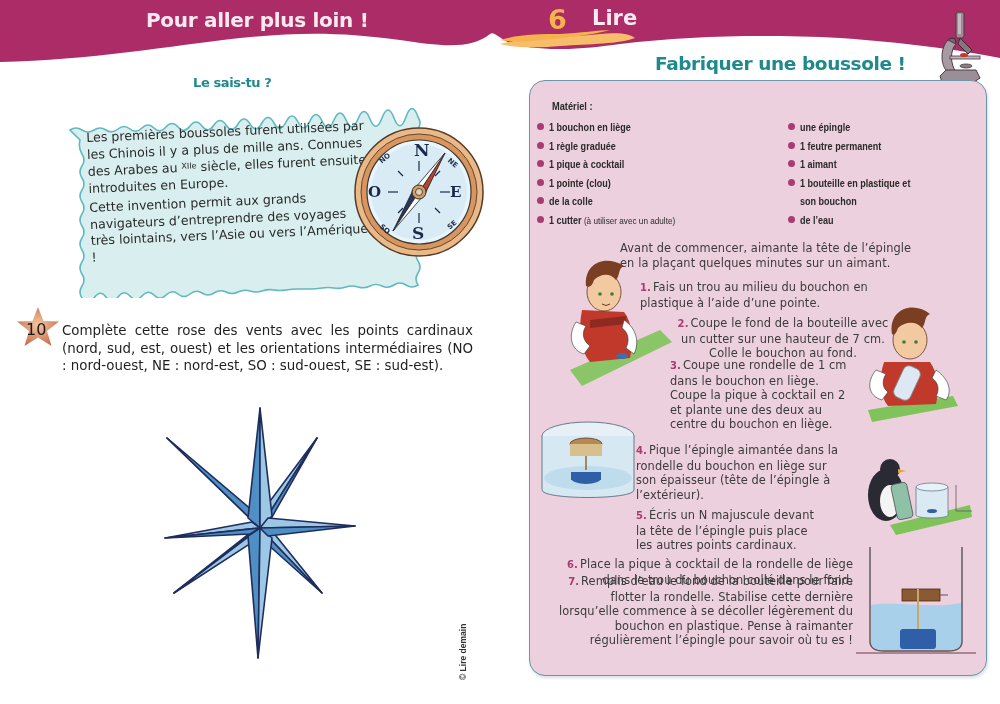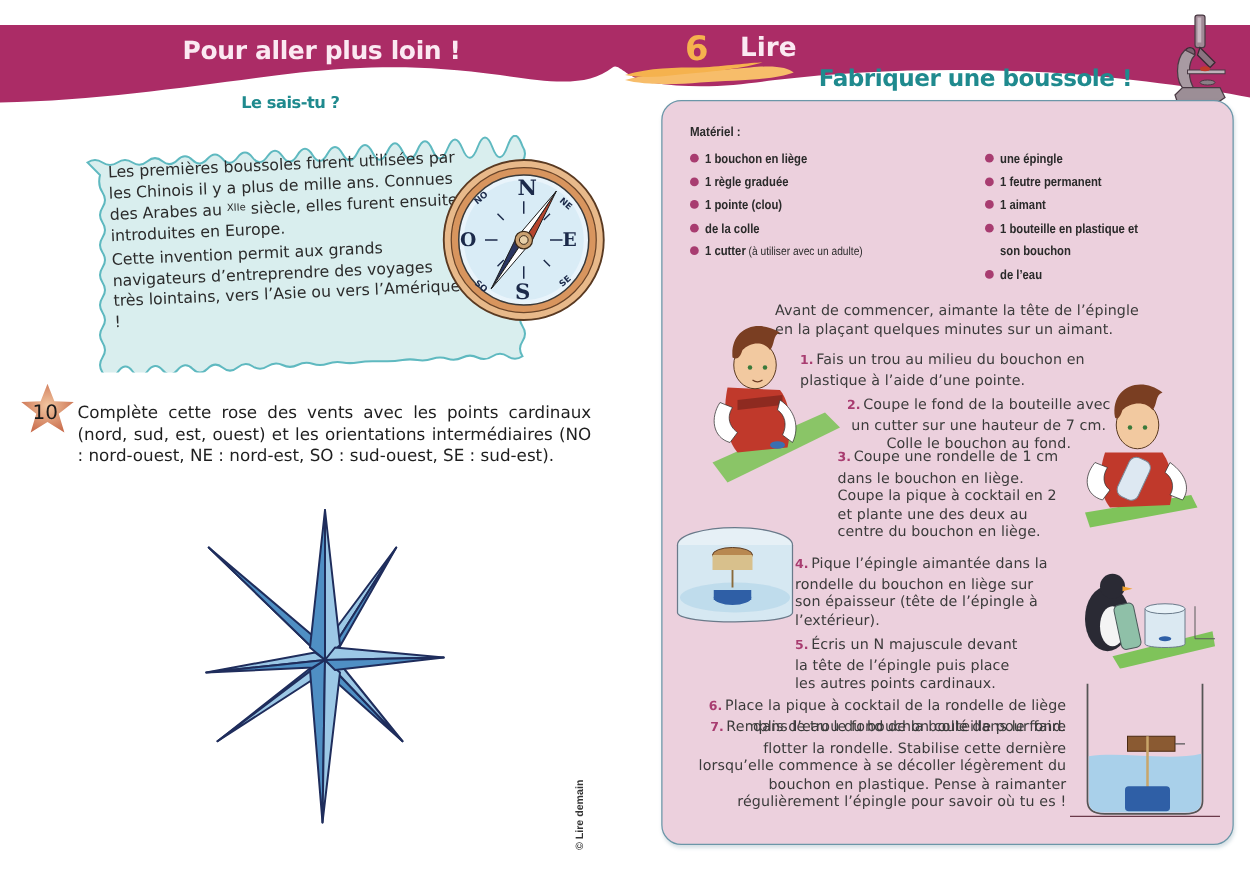--- a/index.html
+++ b/index.html
@@ -1,20 +1,20 @@
 <!DOCTYPE html>
 <html><head>
 <meta charset="utf-8">
 <style>
   * { box-sizing: border-box; margin: 0; padding: 0; }
   html, body { width: 1000px; height: 704px; overflow: hidden; background: #ffffff; }
   body { position: relative; font-family: "DejaVu Sans", sans-serif; color: #2a2a2a; }
 
   
-  .header-band { position: absolute; left: 0; top: 0; width: 976px; height: 70px; margin-top: 20px; }
+  .header-band { position: absolute; left: 0; top: 0; width: 976px; height: 70px; }
   .header-band svg { position: absolute; left: 0; top: 0; }
 
   .left-header-title {
     position: absolute; left: 146px; top: 8px;
     font-family: "DejaVu Sans", sans-serif; font-weight: bold; font-size: 20px;
     color: #fbe9f2; letter-spacing: -0.3px;
   }
   .chapter-number {
     position: absolute; left: 548px; top: 4px;
     font-family: "DejaVu Sans", sans-serif; font-weight: bold; font-size: 27px;
@@ -72,21 +72,21 @@
     position: absolute; left: 529px; top: 80px; width: 458px; height: 596px;
     background: #ecd0dd; border: 1.5px solid #6b96a8; border-radius: 16px;
     box-shadow: 1px 2px 3px rgba(90,130,150,0.25);
   }
 
   .materials-heading {
     position: absolute; left: 552px; top: 100px; font-family: "Liberation Sans", sans-serif;
     font-weight: bold; font-size: 10.5px; color: #2a2a2a; transform: scaleX(0.88); transform-origin: left;
   }
   .materials-list { position: absolute; list-style: none; }
-  .materials-list.col-left { left: 552px; top: 118px; }
+  .materials-list.col-left { left: 537px; top: 118px; }
   .materials-list.col-right { left: 788px; top: 118px; }
   .materials-list li {
     position: relative; height: 18.5px; padding-left: 12px; font-family: "Liberation Sans", sans-serif;
     font-weight: bold; font-size: 10.5px; line-height: 18px; color: #2a2a2a; white-space: nowrap;
   }
   .materials-list li .txt { display: inline-block; transform: scaleX(0.86); transform-origin: left; }
   .materials-list li .note { font-weight: normal; font-size: 9.5px; }
   .materials-list li .bullet {
     position: absolute; left: 0; top: 5px; width: 7px; height: 7px; border-radius: 50%; background: #a83c70;
   }
@@ -227,20 +227,21 @@
 
 <div class="section-title boussole-title">Fabriquer une boussole !</div>
 
 <div class="activity-panel"></div>
 
 <div class="materials-heading">Matériel :</div>
 
 <ul class="materials-list col-left">
   <li><span class="bullet"></span><span class="txt">1 bouchon en liège</span></li>
   <li><span class="bullet"></span><span class="txt">1 règle graduée</span></li>
+  <li><span class="bullet"></span><span class="txt">1 pique à cocktail</span></li>
   <li><span class="bullet"></span><span class="txt">1 pointe (clou)</span></li>
   <li><span class="bullet"></span><span class="txt">de la colle</span></li>
   <li><span class="bullet"></span><span class="txt"><span>1 cutter</span><span class="note"> (à utiliser avec un adulte)</span></span></li>
 </ul>
 
 <ul class="materials-list col-right">
   <li><span class="bullet"></span><span class="txt">une épingle</span></li>
   <li><span class="bullet"></span><span class="txt">1 feutre permanent</span></li>
   <li><span class="bullet"></span><span class="txt">1 aimant</span></li>
   <li><span class="bullet"></span><span class="txt">1 bouteille en plastique et</span></li>

